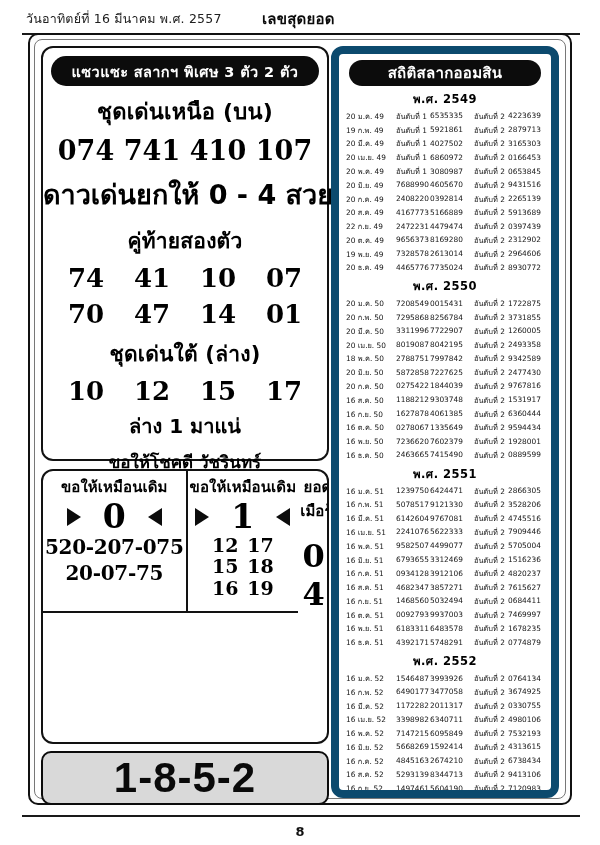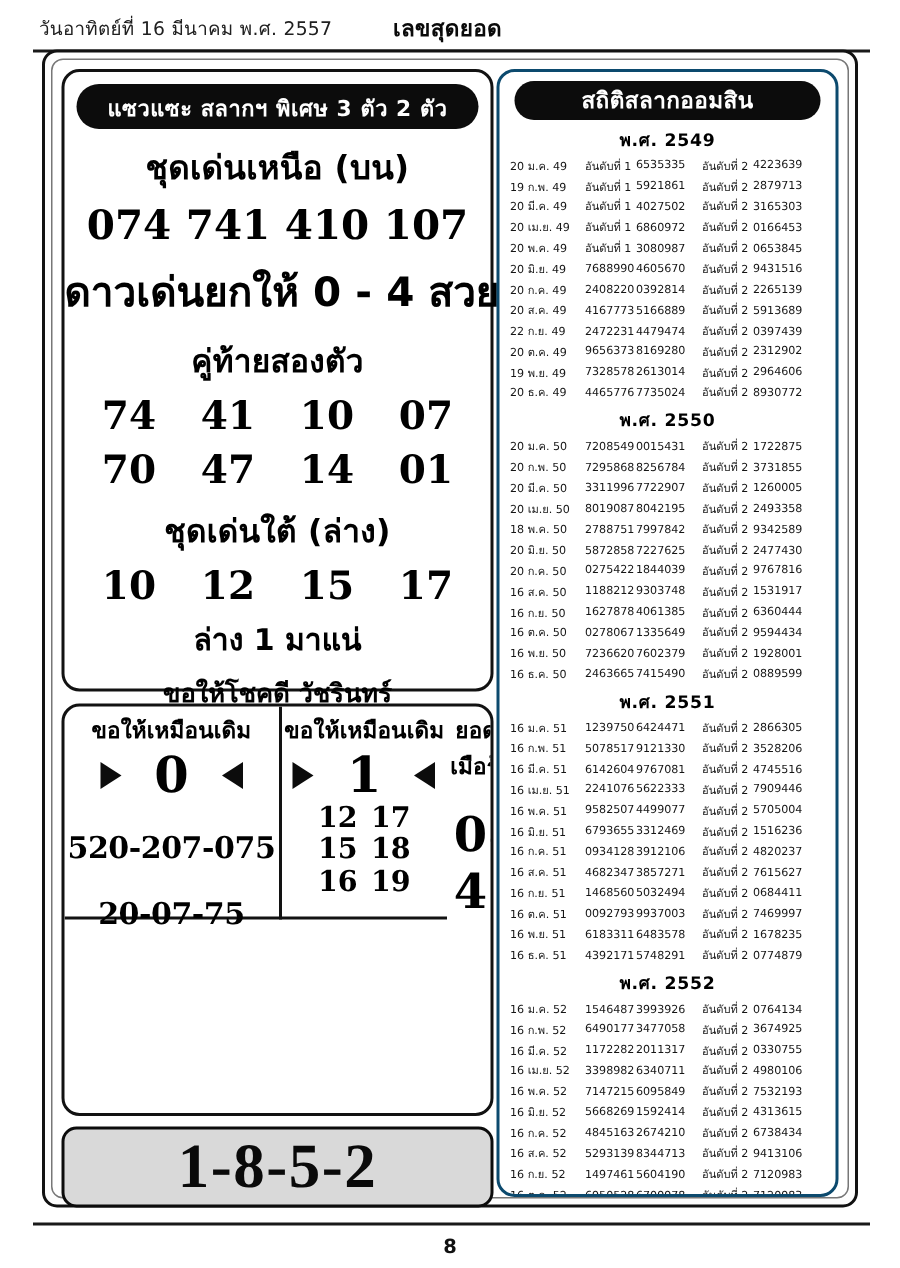--- a/index.html
+++ b/index.html
@@ -201,21 +201,21 @@
     border-bottom: 9px solid transparent;
   }
   .tri.right { border-left: 14px solid #0c0c0c; }
   .tri.left  { border-right: 14px solid #0c0c0c; }
 
   .setline {
     font-family: "DejaVu Serif", "Liberation Serif", serif;
     font-size: 20px;
     font-weight: bold;
     letter-spacing: -0.3px;
-    margin-top: 20px;
+    margin-top: 2px;
     white-space: nowrap;
   }
 
   .two-col-nums {
     display: flex;
     justify-content: space-around;
     padding: 0 18px;
     margin-top: 2px;
   }
   .two-col-nums div {
@@ -266,34 +266,34 @@
     height: 54px;
     border: 2px solid #0c0c0c;
     border-radius: 10px;
     background: #d9d9d9;
     display: flex;
     align-items: center;
     justify-content: center;
     box-sizing: border-box;
   }
   .bottom-bar span {
-    font-family: Liberation Serif, serif;
+    font-family: Liberation Sans, sans-serif;
     font-size: 42px;
     font-weight: bold;
     letter-spacing: 1px;
     color: #0a0a0a;
   }
 
   
   .right-col {
     position: absolute;
     right: 6px; top: 6px;
     width: 228px;
     height: 752px;
-    border: 2px solid #0c4a6e;
+    border: 8px solid #0c4a6e;
     border-radius: 12px;
     box-sizing: border-box;
     background: #fff;
     padding: 6px 4px 4px;
     overflow: hidden;
   }
   .stat-ribbon {
     margin: 0 6px 4px;
     height: 26px;
     background: #0c0c0c;

